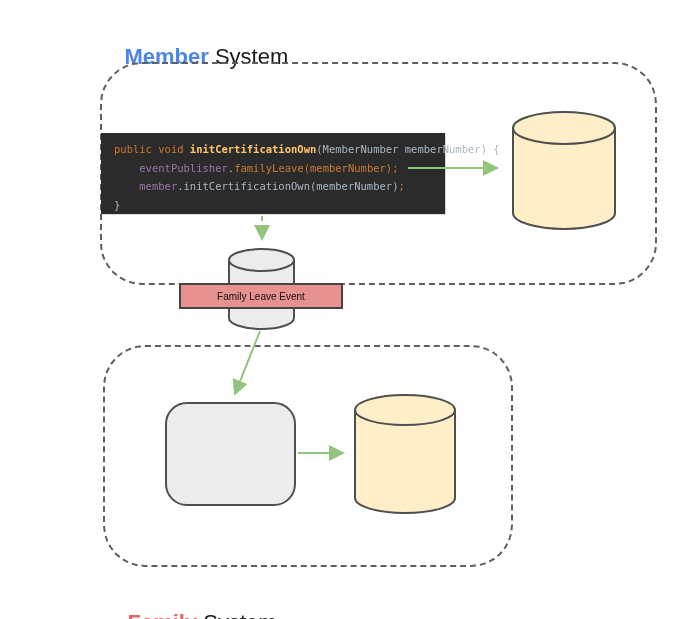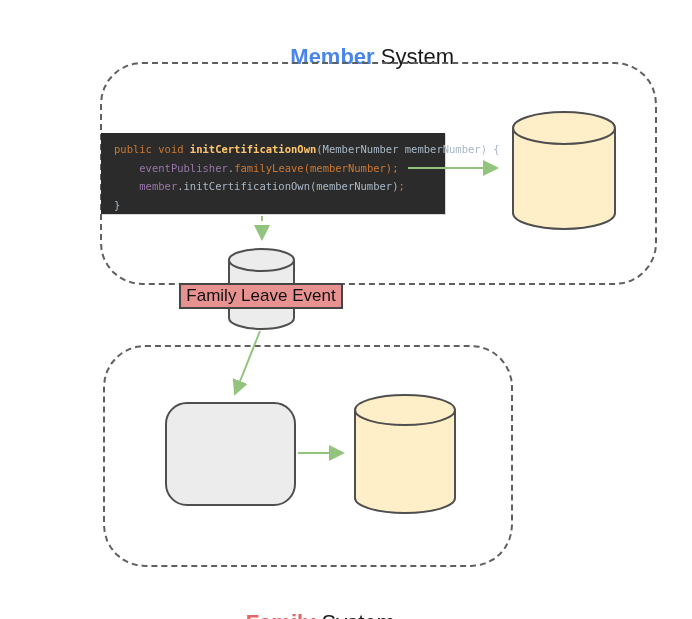--- a/index.html
+++ b/index.html
@@ -8,21 +8,21 @@
     font-family:"Liberation Sans", sans-serif;overflow:hidden;
   }
   .abs{position:absolute;}
   
   .sys-box{
     border:2px dashed #5f5f5f;border-radius:42px;background:transparent;
     box-sizing:border-box;z-index:1;
   }
   
   .sys-title{
-    font-size:22px;color:#1a1a1a;text-align:center;z-index:1;white-space:pre;
+    font-size:22px;color:#1a1a1a;z-index:1;white-space:pre;
   }
   .sys-title .hl{font-weight:bold;}
   #member-title .hl{color:#4a86e8;}
   #family-title .hl{color:#e06666;}
   
   .code-block{
     background:#2b2b2b;z-index:2;box-sizing:border-box;
     padding:7px 0 0 13px;
     font-family:"DejaVu Sans Mono", monospace;
     font-size:10.5px;line-height:18.5px;
@@ -36,21 +36,21 @@
   
   .cylinder{z-index:3;}
   .service-rect{
     background:#ececec;border:2px solid #4f4f4f;border-radius:22px;
     box-sizing:border-box;z-index:3;
   }
   
   .event-label{
     background:#e89191;border:2px solid #454545;box-sizing:border-box;
     z-index:5;display:flex;align-items:center;justify-content:center;
-    font-size:17px;color:#111111;
+    font-size:10px;color:#111111;
   }
   
   #arrow-layer{z-index:4;pointer-events:none;}
 </style>
 </head>
 <body>
 
 <div id="canvas">
 
   <div id="member-title" class="abs sys-title" style="left:100px;top:18px;width:520px;">

